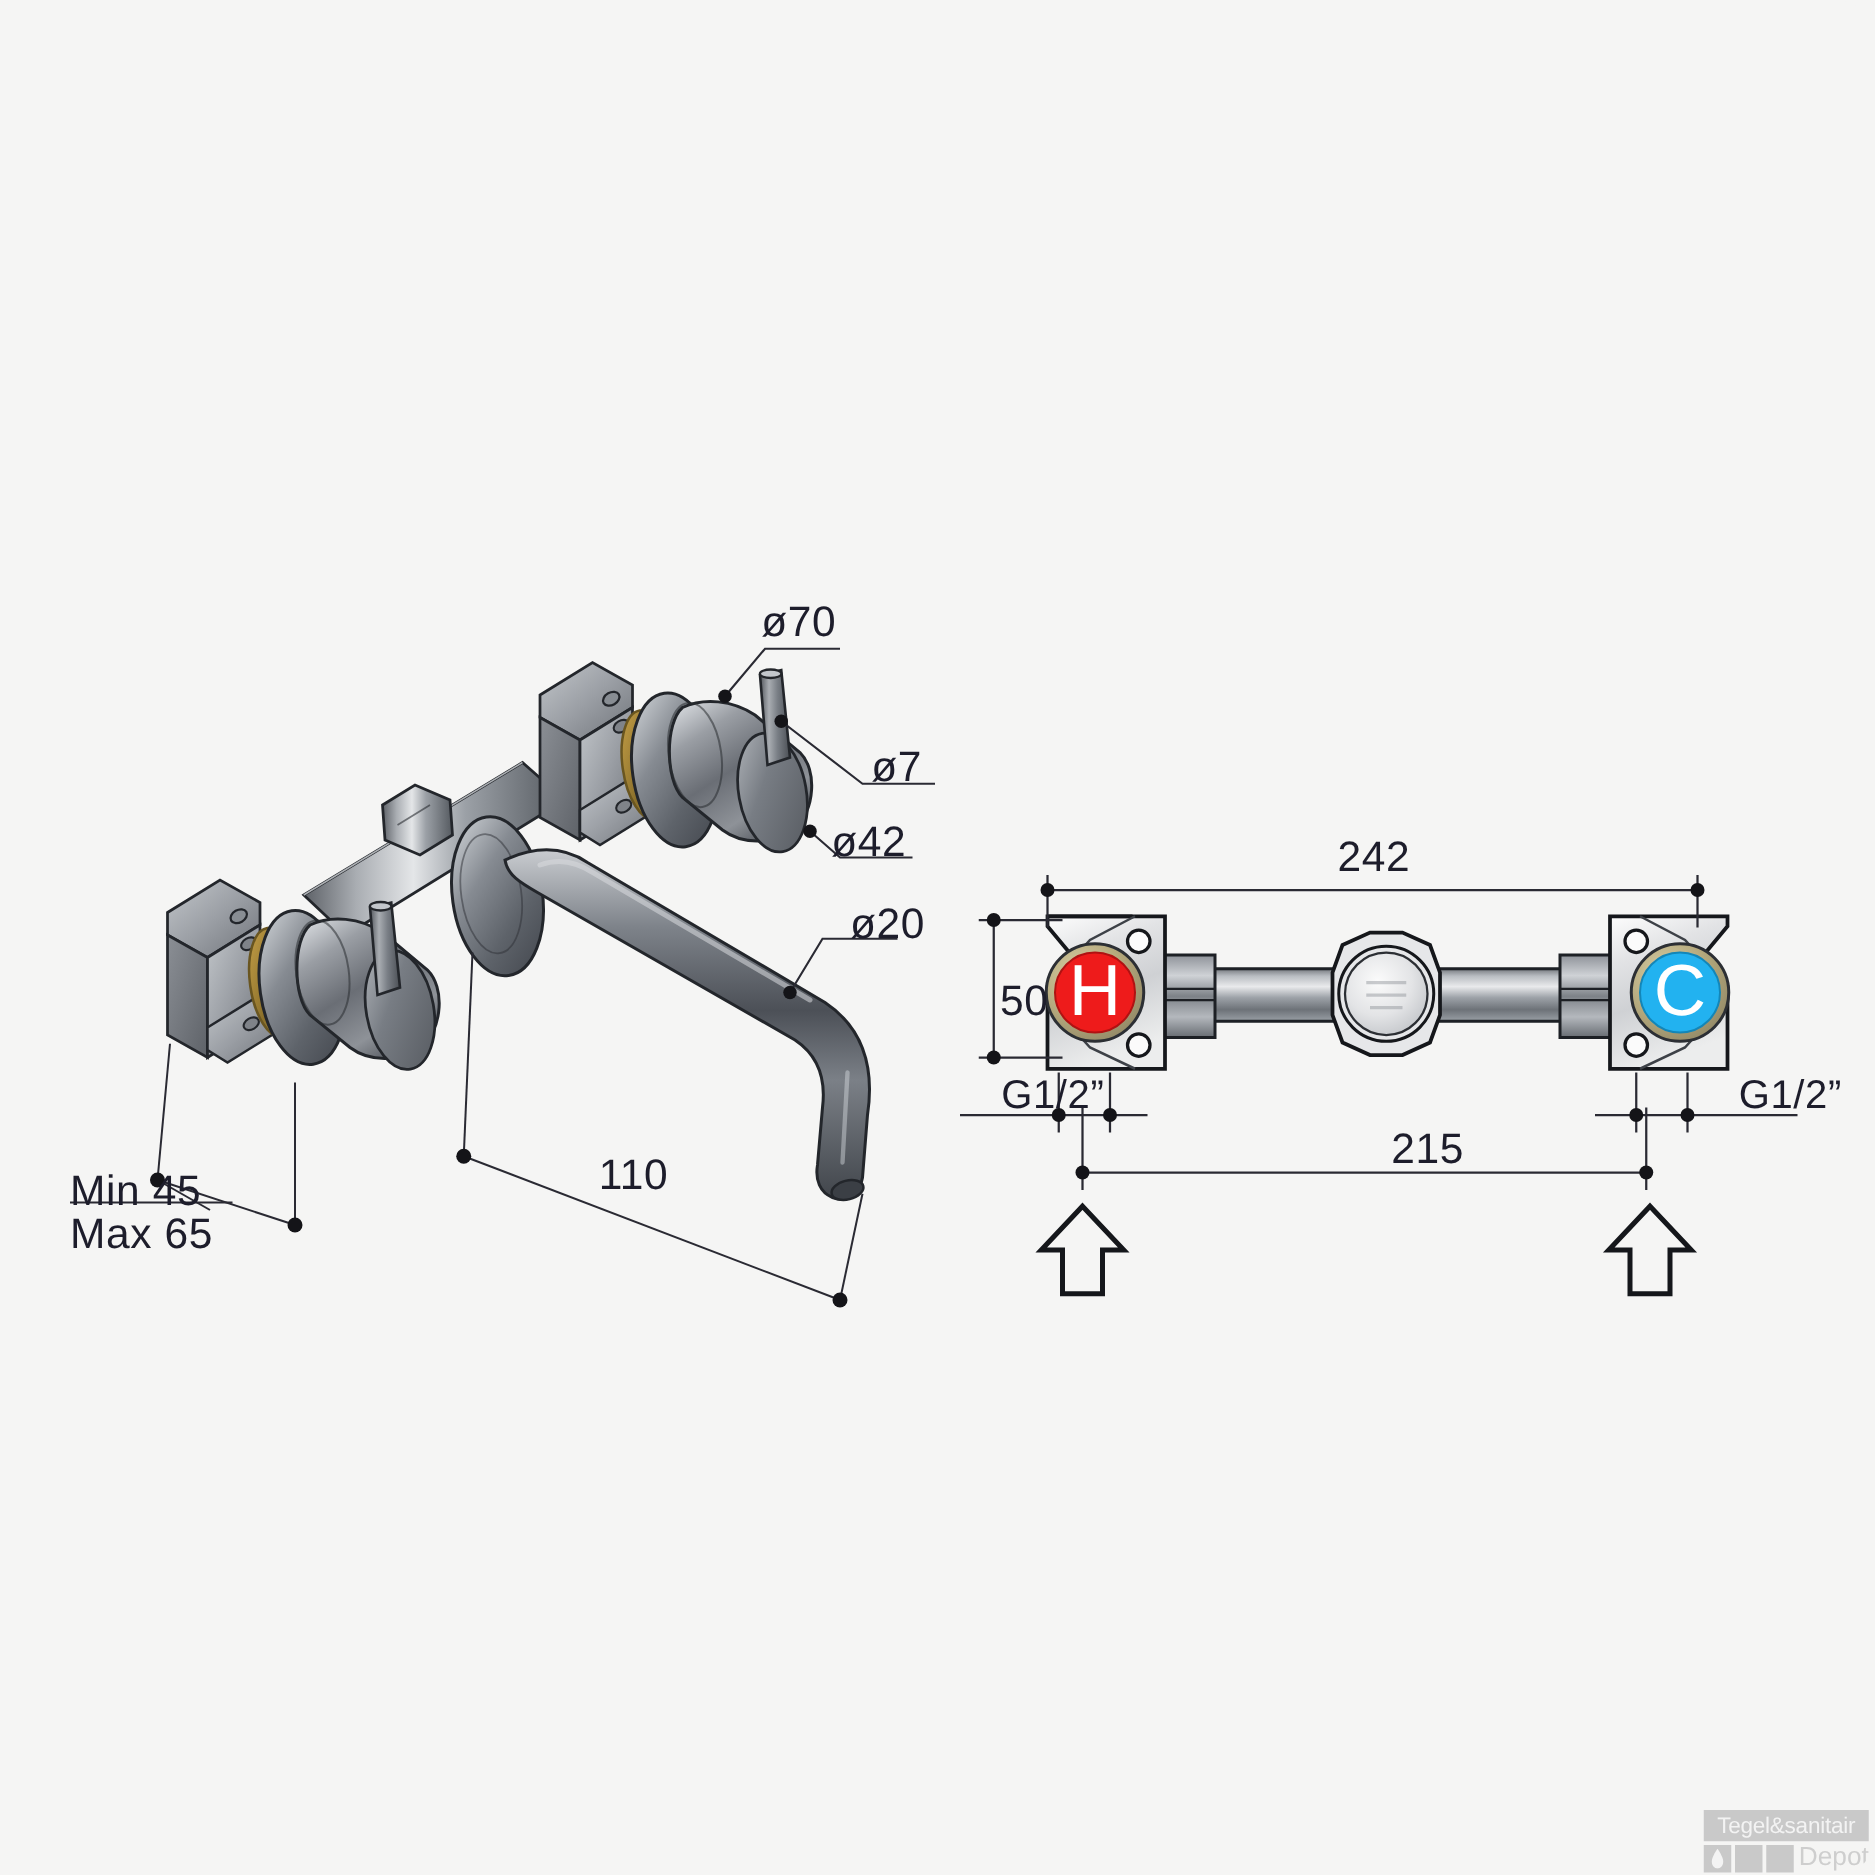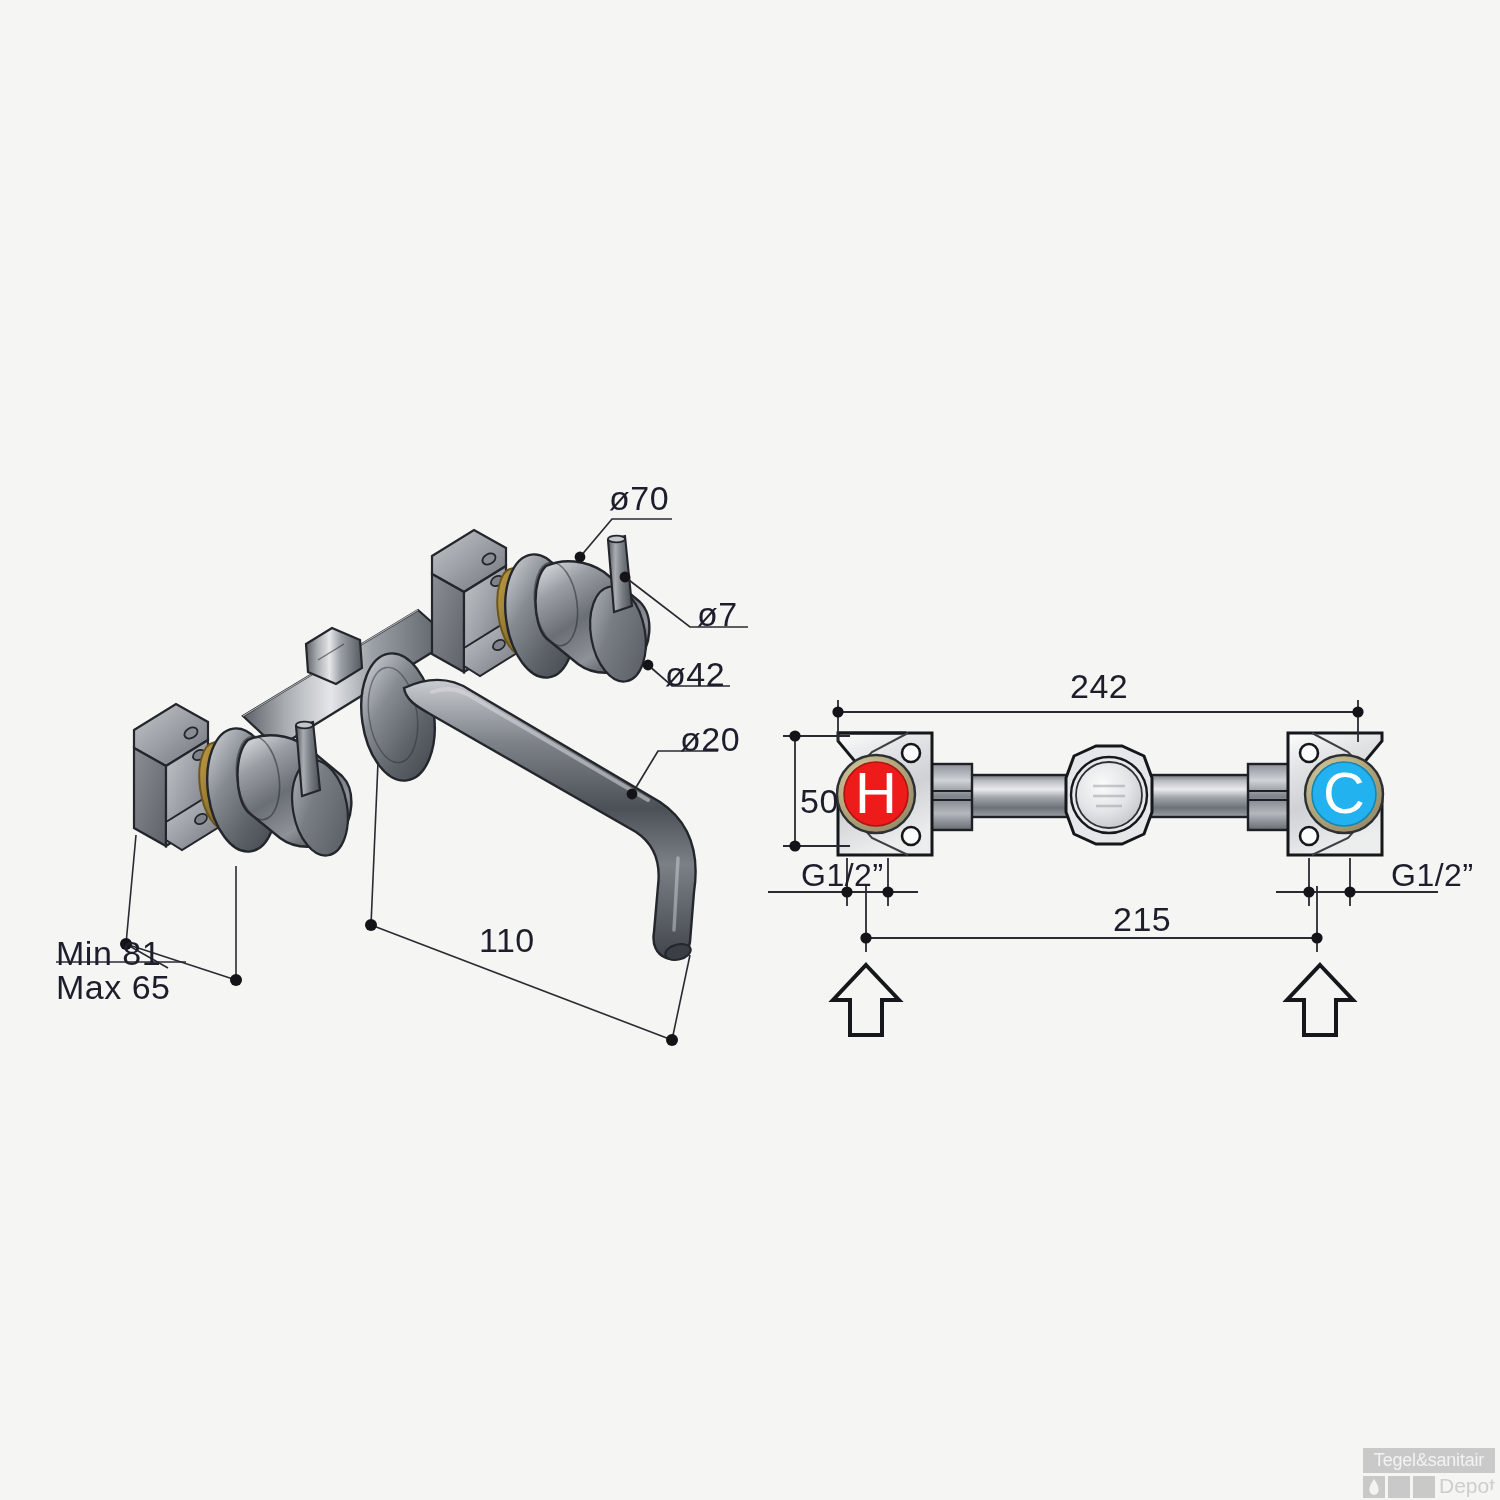--- a/index.html
+++ b/index.html
@@ -423,21 +423,21 @@
   </svg>
 
   <div class="dimtext sz34" style="left:609px; top:479px;">ø70</div>
 
   <div class="dimtext sz33" style="left:697px; top:595px;">ø7</div>
 
   <div class="dimtext sz33" style="left:665px; top:655px;">ø42</div>
 
   <div class="dimtext sz33" style="left:652px; top:720px;margin-left:28px;">ø20</div>
 
-  <div class="dimtext sz34" style="left:56px; top:934px;">Min 81</div>
+  <div class="dimtext sz34" style="left:56px; top:934px;">Min 45</div>
 
   <div class="dimtext sz34" style="left:56px; top:968px;">Max 65</div>
 
   <div class="dimtext sz34" style="left:479px; top:921px;">110</div>
 
   <div class="dimtext sz34" style="left:1070px; top:667px;">242</div>
 
   <div class="dimtext sz34" style="left:1113px; top:900px;">215</div>
 
   <div class="dimtext sz34" style="left:800px; top:772px;margin-top:10px;">50</div>

